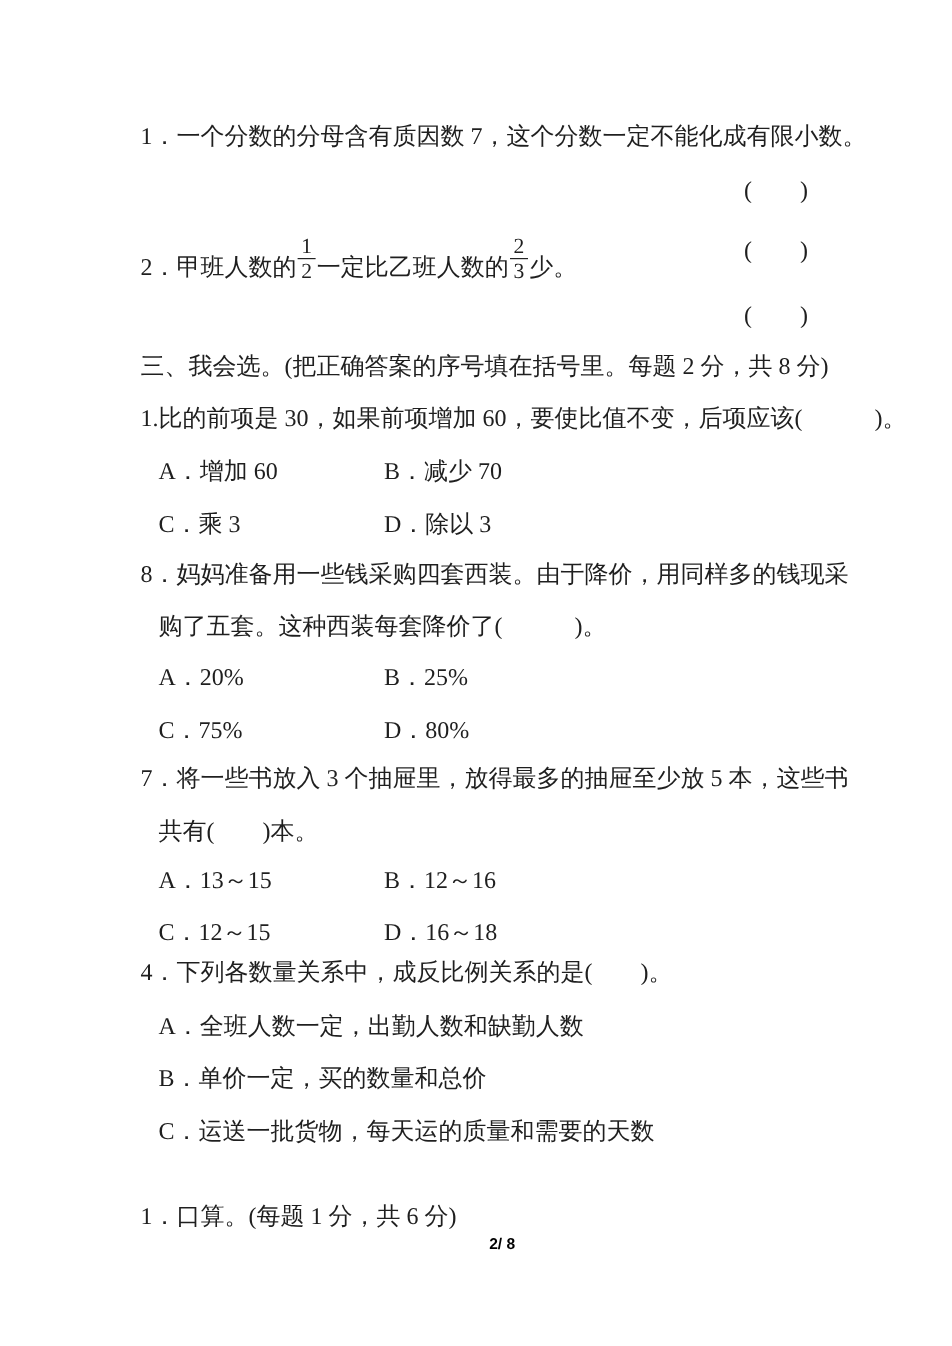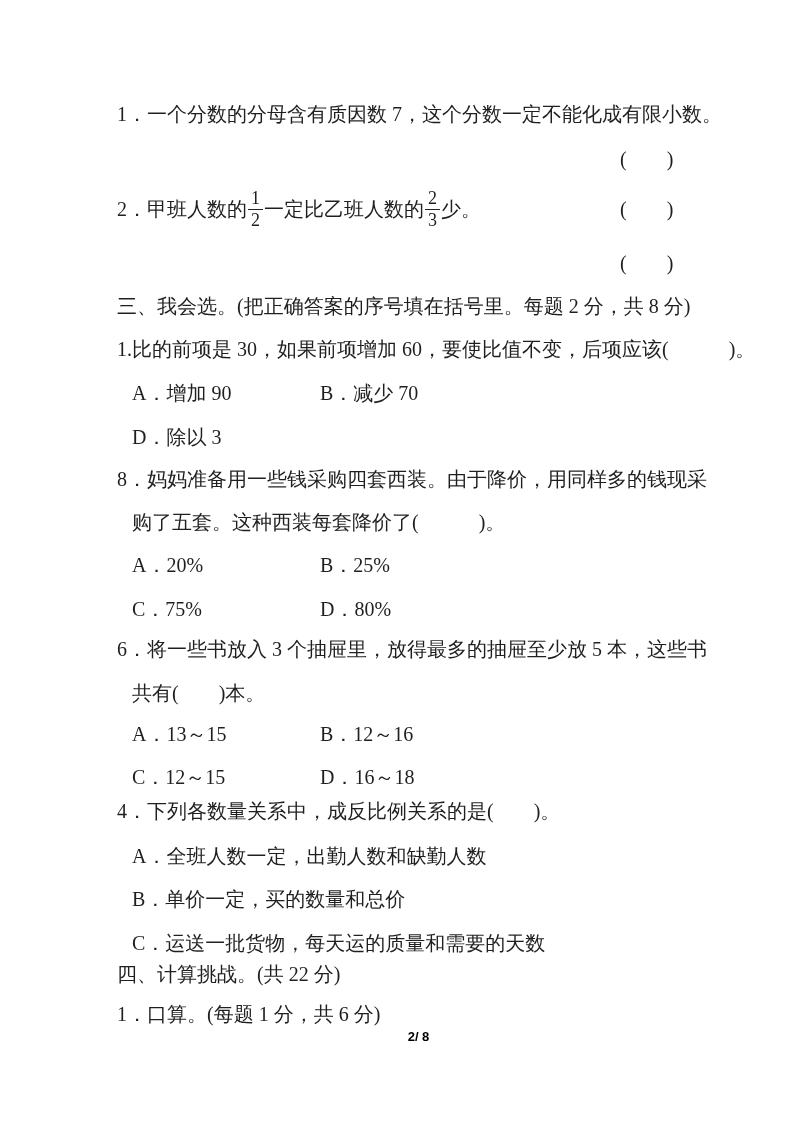--- a/index.html
+++ b/index.html
@@ -24,21 +24,21 @@
     left: 132px;
     display: grid;
     grid-template-columns: 188px auto;
     white-space: pre;
   }
   .fracline {
     position: absolute;
     left: 117px;
     height: 54px;
     display: flex;
-    align-items: center;
+    align-items: flex-end;
     white-space: pre;
   }
   .frac {
     display: inline-flex;
     flex-direction: column;
     align-items: center;
     font-size: 18px;
     line-height: 1.12;
     margin: 0 1px;
   }
@@ -77,52 +77,52 @@
     <span>少。</span>
   </div>
   <div class="line br" style="top:196px">(　　)</div>
 
   <div class="line br" style="top:250px">(　　)</div>
 
   <div class="line l1" style="top:293px">三、我会选。(把正确答案的序号填在括号里。每题 2 分，共 8 分)</div>
 
   <div class="line l1" style="top:336px">1.比的前项是 30，如果前项增加 60，要使比值不变，后项应该(　　　)。</div>
   <div class="opts" style="top:380px">
-    <span>A．增加 90</span>
+    <span>A．增加 60</span>
     <span>B．减少 70</span>
   </div>
   <div class="opts" style="top:424px">
+    <span>C．乘 3</span>
     <span>D．除以 3</span>
   </div>
 
   <div class="line l1" style="top:466px">8．妈妈准备用一些钱采购四套西装。由于降价，用同样多的钱现采</div>
   <div class="line l2" style="top:509px">购了五套。这种西装每套降价了(　　　)。</div>
   <div class="opts" style="top:552px">
     <span>A．20%</span>
     <span>B．25%</span>
   </div>
   <div class="opts" style="top:596px">
     <span>C．75%</span>
     <span>D．80%</span>
   </div>
 
-  <div class="line l1" style="top:636px">6．将一些书放入 3 个抽屉里，放得最多的抽屉至少放 5 本，这些书</div>
+  <div class="line l1" style="top:636px">7．将一些书放入 3 个抽屉里，放得最多的抽屉至少放 5 本，这些书</div>
   <div class="line l2" style="top:680px">共有(　　)本。</div>
   <div class="opts" style="top:721px">
     <span>A．13～15</span>
     <span>B．12～16</span>
   </div>
   <div class="opts" style="top:764px">
     <span>C．12～15</span>
     <span>D．16～18</span>
   </div>
 
   <div class="line l1" style="top:798px">4．下列各数量关系中，成反比例关系的是(　　)。</div>
   <div class="line l2" style="top:843px">A．全班人数一定，出勤人数和缺勤人数</div>
   <div class="line l2" style="top:930px">C．运送一批货物，每天运的质量和需要的天数</div>
   <div class="line l2" style="top:886px">B．单价一定，买的数量和总价</div>
 
-  <div class="line l1" style="top:961px">四、计算挑战。(共 22 分)</div>
   <div class="line l1" style="top:1001px">1．口算。(每题 1 分，共 6 分)</div>
 
   <div class="footer" style="top:1024px">2/ 8</div>
 
 </div>
 
 </body></html>

